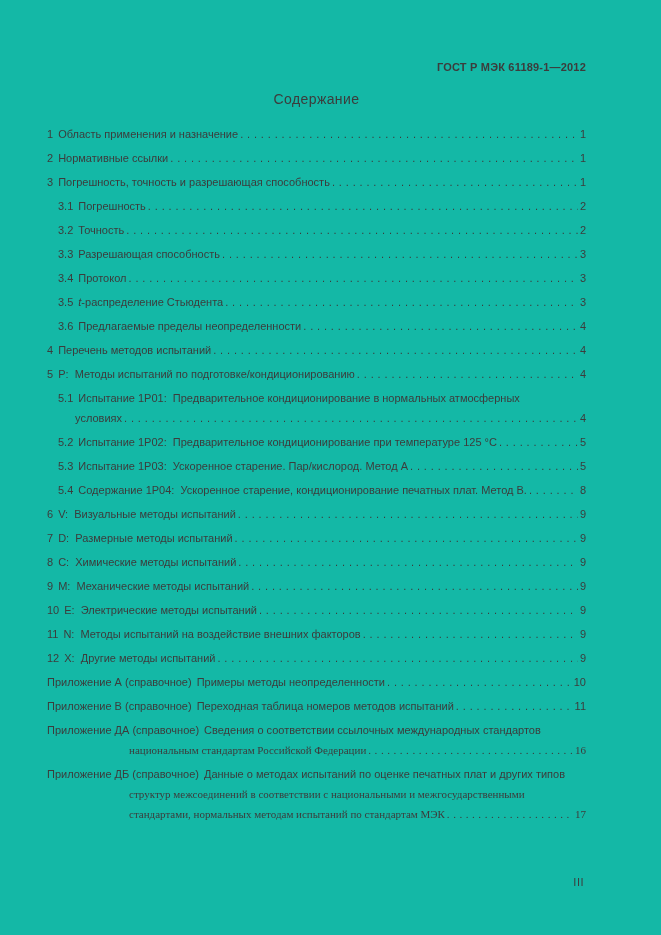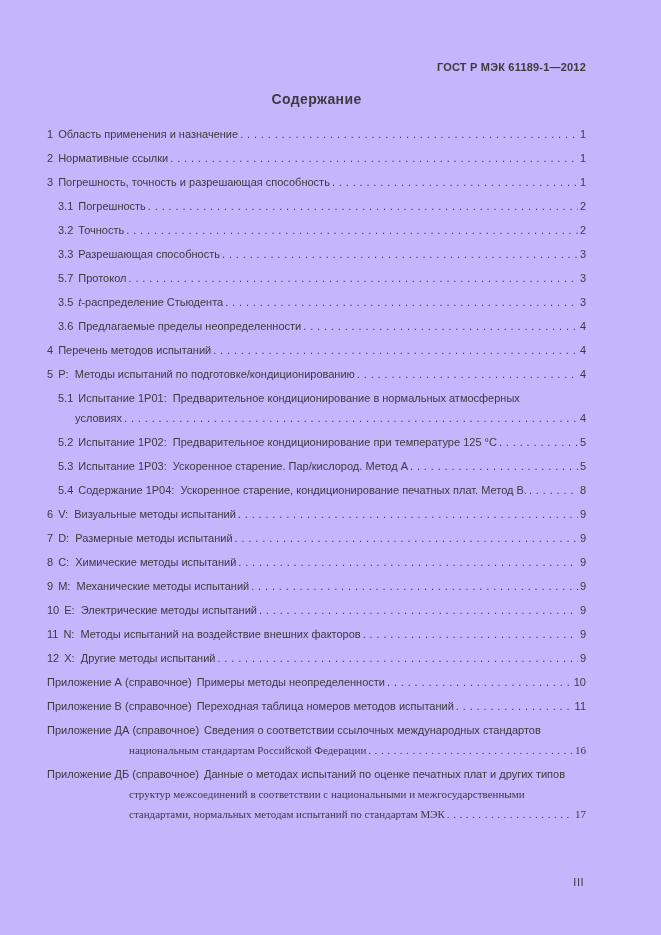--- a/index.html
+++ b/index.html
@@ -6,36 +6,36 @@
   html, body { background: #ffffff; }
   body {
     width: 661px; height: 935px;
     font-family: "Liberation Sans", sans-serif;
     color: #3c3c3c;
     overflow: hidden;
   }
   .page {
     position: relative;
     width: 661px; height: 935px;
-    background: #c4b5fd;
+    background: #14b8a6;
   }
   .doc-header {
     position: absolute;
     top: 61px; left: 47px; width: 539px;
     text-align: right;
     font-size: 11px; font-weight: bold;
     letter-spacing: 0.2px;
     line-height: 12px;
     white-space: pre;
   }
   .doc-title {
     position: absolute;
     top: 91px; left: 47px; width: 539px;
     text-align: center;
-    font-size: 14px; font-weight: bold;
+    font-size: 14px; font-weight: normal;
     letter-spacing: 0.4px;
     line-height: 16px;
   }
   .toc {
     position: absolute;
     top: 121px; left: 47px; width: 539px;
     font-size: 11px;
   }
   .entry { margin-bottom: 4px; }
   .row {
@@ -123,21 +123,21 @@
       <div class="entry l2">
         <div class="row">
           <span class="num">3.3</span>
           <span class="txt">Разрешающая способность</span>
           <span class="dots"></span>
           <span class="pg">3</span>
         </div>
       </div>
       <div class="entry l2">
         <div class="row">
-          <span class="num">5.7</span>
+          <span class="num">3.4</span>
           <span class="txt">Протокол</span>
           <span class="dots"></span>
           <span class="pg">3</span>
         </div>
       </div>
       <div class="entry l2">
         <div class="row">
           <span class="num">3.5</span>
           <span class="txt"><em>t</em>-распределение Стьюдента</span>
           <span class="dots"></span>

